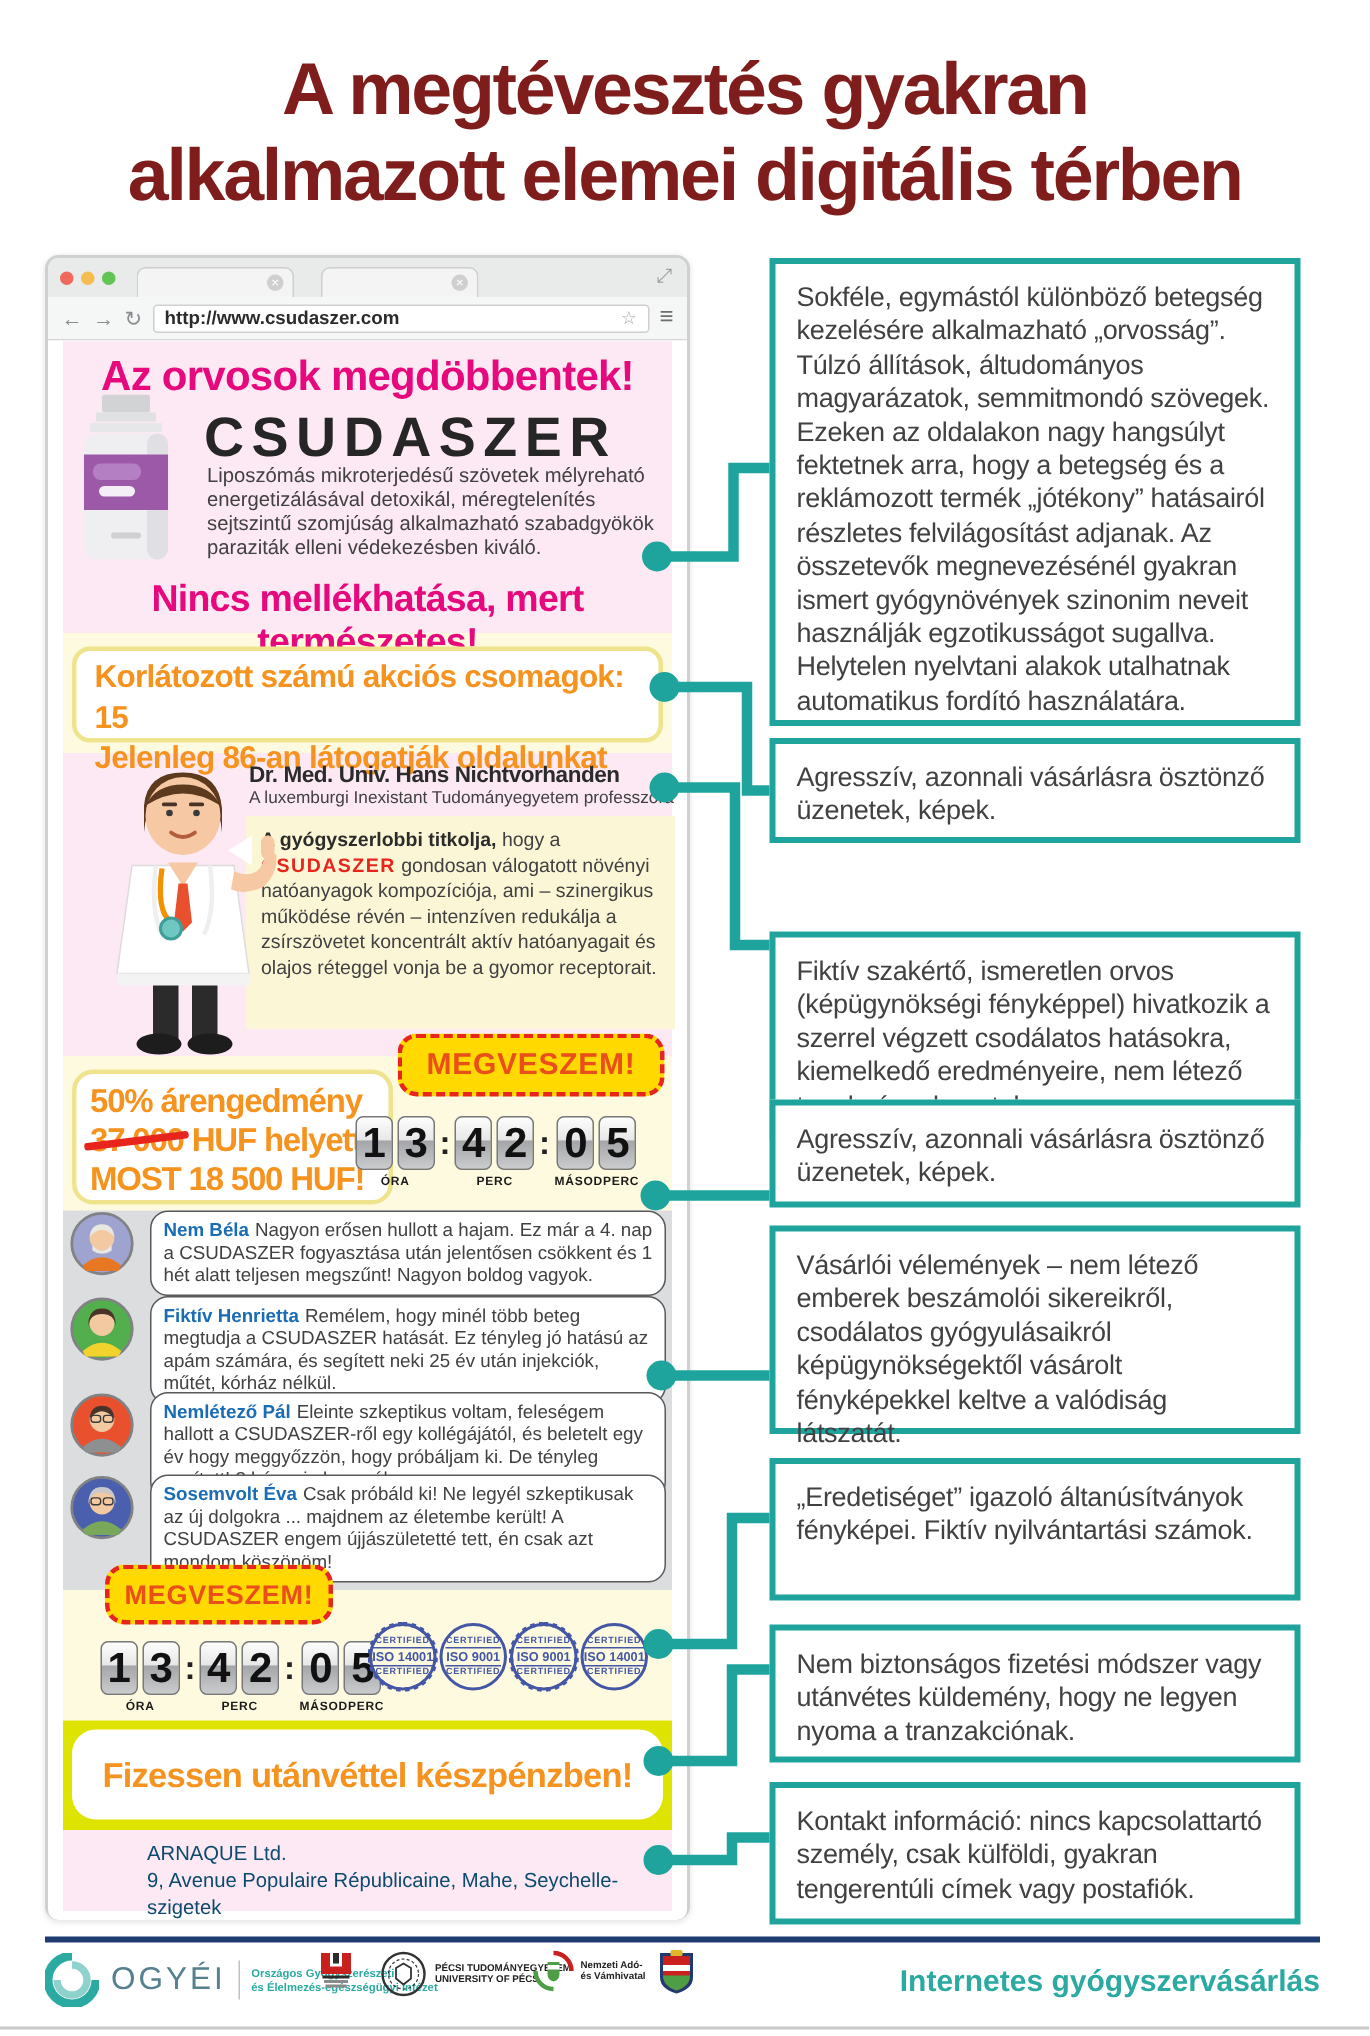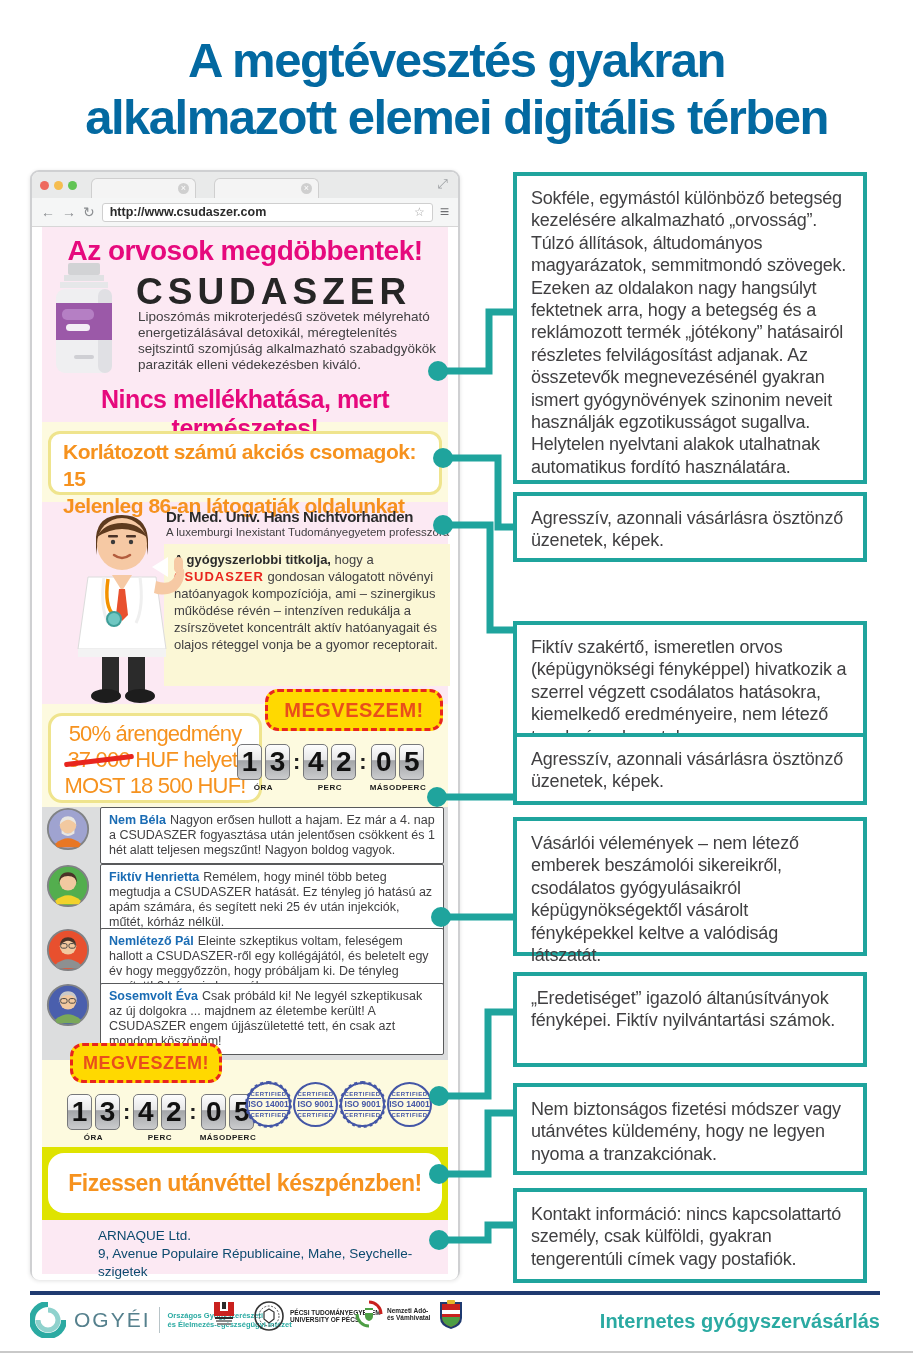--- a/index.html
+++ b/index.html
@@ -2,21 +2,21 @@
 <html><head>
 <meta charset="utf-8">
 <style>
   * { box-sizing: border-box; margin: 0; padding: 0; }
   html,body { background:#fff; }
   body { font-family:"Liberation Sans", sans-serif; }
   #canvas { position:relative; width:913px; height:1357px; background:#fff; overflow:hidden; }
 
   
   .main-title { position:absolute; top:32px; left:0; width:100%; text-align:center;
-    color:#0369a1; font-weight:bold; font-size:49px; line-height:57px; letter-spacing:-1.5px; }
+    color:#7f1d1d; font-weight:bold; font-size:49px; line-height:57px; letter-spacing:-1.5px; }
 
   
   .browser { position:absolute; left:30px; top:170px; width:430px; height:1110px;
     background:#fff; border:2px solid #cfd0d2; border-radius:9px; box-shadow:0 1px 4px rgba(0,0,0,.12); }
   .tabstrip { height:26px; background:#e9eaea; border-radius:7px 7px 0 0; display:flex; align-items:center; padding:0 8px; position:relative; }
   .dots { display:flex; gap:5px; margin-right:14px; }
   .dot { width:9px; height:9px; border-radius:50%; }
   .dot.r{background:#ee6a5f;} .dot.y{background:#f5bd4f;} .dot.g{background:#61c454;}
   .tab { width:105px; height:20px; margin-top:6px; background:#f4f4f4; border:1px solid #cfcfcf; border-bottom:none;
     border-radius:6px 6px 0 0; display:flex; align-items:center; justify-content:flex-end; padding:0 6px; margin-right:18px; }
@@ -60,21 +60,21 @@
   .dr-title { position:absolute; left:134px; top:299px; width:288px; font-size:11.5px; color:#414042; }
   .speech { position:absolute; left:132px; top:317px; width:286px; height:142px; background:#fbf7d6;
     padding:7px 10px; font-size:13px; line-height:17px; color:#414042; z-index:1; }
   .speech-tail { position:absolute; left:120px; top:330px; width:0; height:0; z-index:2;
     border-top:10px solid transparent; border-bottom:10px solid transparent; border-right:16px solid #fff; }
   .speech .lead { font-weight:bold; color:#2b2b2b; }
   .speech .sbrand { font-weight:bold; color:#e8251d; letter-spacing:1px; }
 
   .price-box { position:absolute; left:16px; top:486px; width:214px; height:90px; background:#fff;
     border:3px solid #efe48d; border-radius:14px; padding:5px 9px;
-    color:#f6921e; font-weight:normal; font-size:22px; line-height:26px; letter-spacing:-0.8px; white-space:nowrap;text-align:center; }
+    color:#f6921e; font-weight:bold; font-size:22px; line-height:26px; letter-spacing:-0.8px; white-space:nowrap; }
   .strike { position:relative; display:inline-block; }
   .strike::after { content:""; position:absolute; left:-6%; right:-6%; top:44%; height:5px;
     background:#e8251d; transform:rotate(-7deg); border-radius:2px; }
 
   .buy { position:absolute; background:#ffd900; border:3px dashed #e8251d; border-radius:13px;
     color:#e94e1b; font-weight:bold; text-align:left; display:flex; align-items:center; justify-content:center;
     letter-spacing:0.5px; cursor:pointer; }
   .buy1 { left:233px; top:462px; width:178px; height:42px; font-size:20px; z-index:3; }
   .buy2 { left:38px;  top:816px; width:152px; height:40px; font-size:18px; z-index:3; }
 
@@ -85,21 +85,21 @@
   .tiles { display:flex; gap:3px; }
   .tile { width:25px; height:36px; border-radius:5px; border:1px solid #77787b;
     background:linear-gradient(180deg,#fdfdfd 0%,#e7e7e8 44%,#a3a5a8 46%,#cbccce 100%);
     display:flex; align-items:center; justify-content:center; font-size:28px; font-weight:bold; color:#111; }
   .colon { font-size:22px; font-weight:bold; color:#222; line-height:36px; }
   .clabel { font-size:8px; font-weight:bold; color:#1a1a1a; margin-top:3px; letter-spacing:0.5px; }
 
   .review { position:absolute; left:0; width:426px; }
   .review .avatar { position:absolute; left:14px; top:0; }
   .review .card { position:absolute; left:68px; top:0; width:344px; background:#fff;
-    border:1.5px solid #58595b; border-radius:2px; padding:5px 8px; font-size:12.5px; line-height:15px; color:#414042; }
+    border:1.5px solid #58595b; border-radius:12px; padding:5px 8px; font-size:12.5px; line-height:15px; color:#414042; }
   .review .rname { font-weight:bold; color:#1a6cb4; margin-right:4px; }
   .r1{top:580px;} .r2{top:637px;} .r3{top:701px;} .r4{top:756px;}
 
   .badges { position:absolute; left:214px; top:855px; display:flex; gap:2px; }
   .badge { width:45px; height:45px; border-radius:50%; border:2px solid #4456a6; color:#4456a6;
     display:flex; flex-direction:column; align-items:center; justify-content:center; background:#fdfadf; }
   .badge.gear { outline:3px dotted #4456a6; outline-offset:-2px; }
   .btop,.bbot { font-size:6px; font-weight:bold; letter-spacing:0.5px; line-height:6px; }
   .bcen { font-size:8.5px; font-weight:bold; line-height:9px; border-top:1px solid #4456a6;
     border-bottom:1px solid #4456a6; padding:1px 1px; margin:1px 0; white-space:nowrap; }

